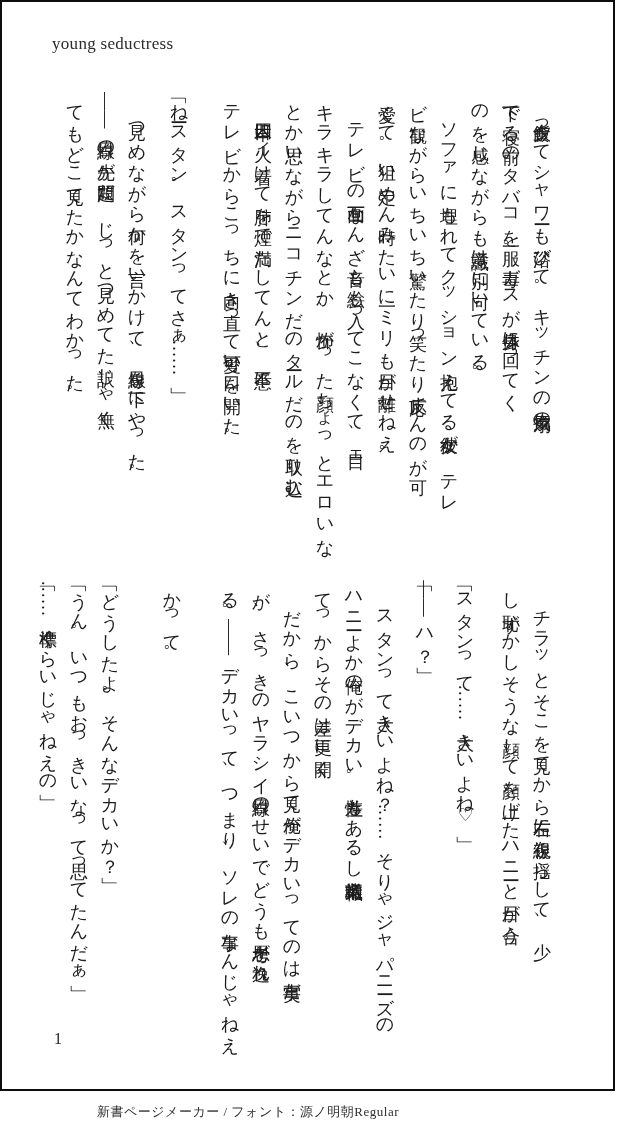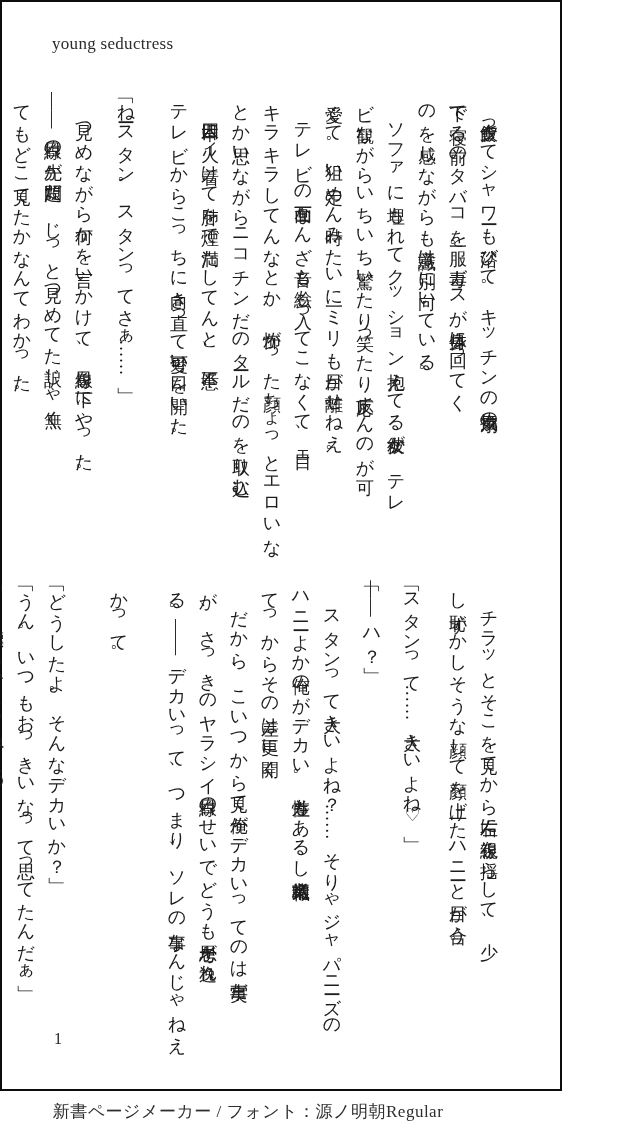--- a/index.html
+++ b/index.html
@@ -9,21 +9,21 @@
     height: 1132px;
     background: #ffffff;
     font-family: "Liberation Serif", "DejaVu Serif", serif;
     position: relative;
     overflow: hidden;
   }
   .page {
     position: absolute;
     top: 0;
     left: 0;
-    width: 562px;
+    width: 615px;
     height: 1091px;
     box-sizing: border-box;
     border: 2px solid #0d0d0d;
     background: #ffffff;
   }
   .title {
     position: absolute;
     left: 50px;
     top: 32px;
     font-size: 17px;
@@ -58,21 +58,21 @@
   .footer {
     position: absolute;
     top: 1091px;
     left: 0;
     width: 496px;
     height: 41px;
     display: flex;
     align-items: center;
     justify-content: center;
     background: #ffffff;
-    font-size: 17px;
+    font-size: 13px;
     color: #2e2e2e;
     letter-spacing: 0.5px;
     border-radius: 9px;
   }
 </style>
 </head>
 <body>
 
 <div class="page">
   <div class="title">young seductress</div>

